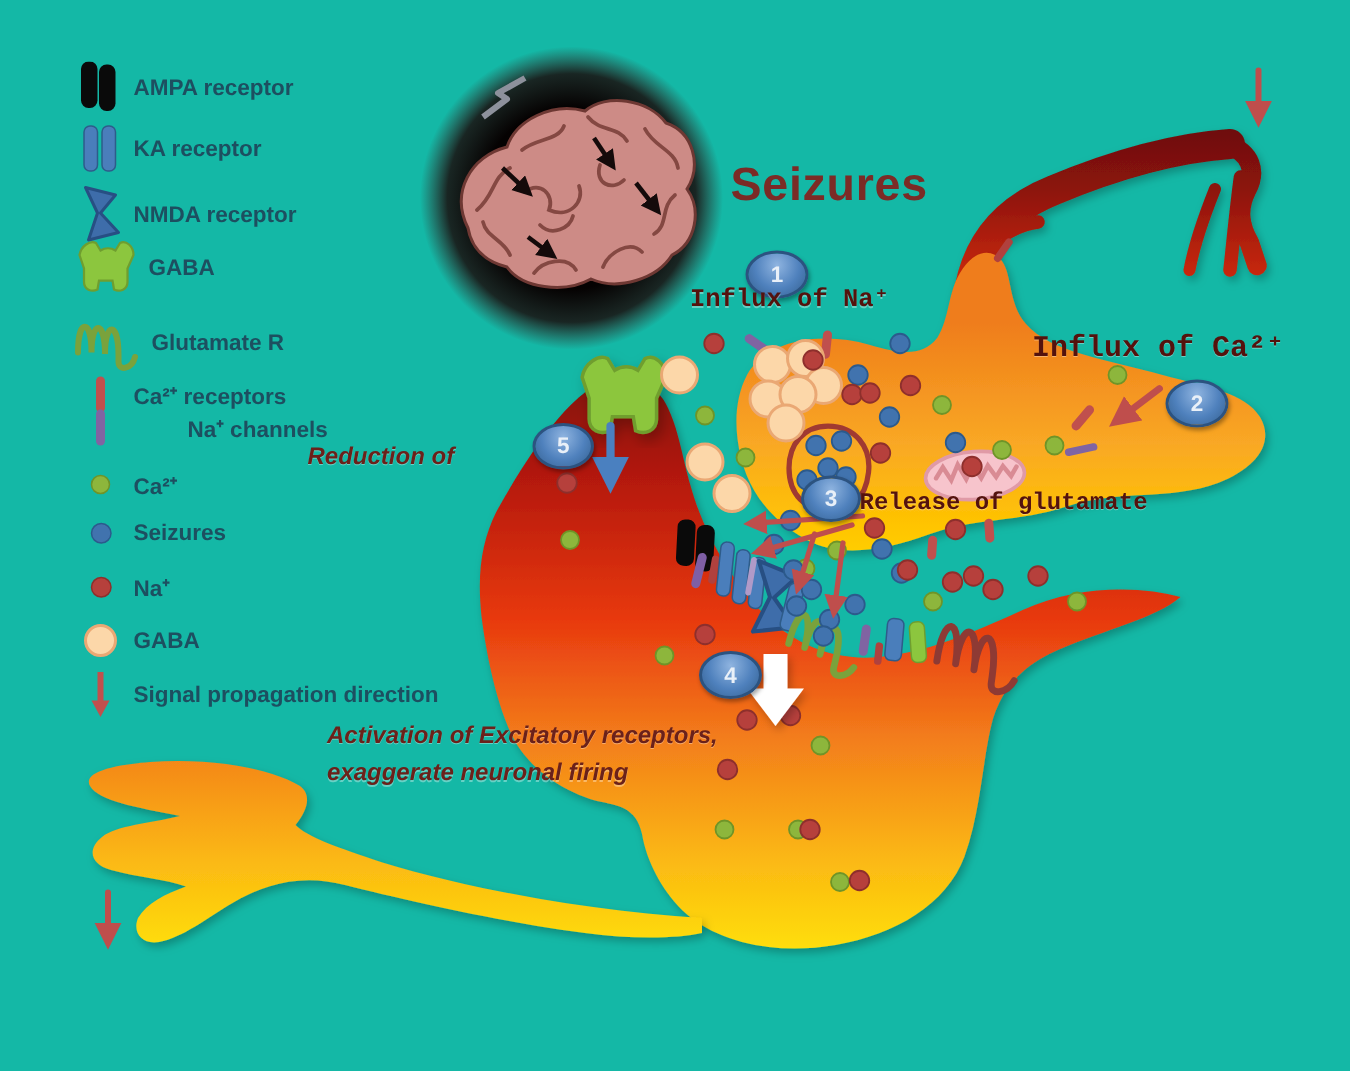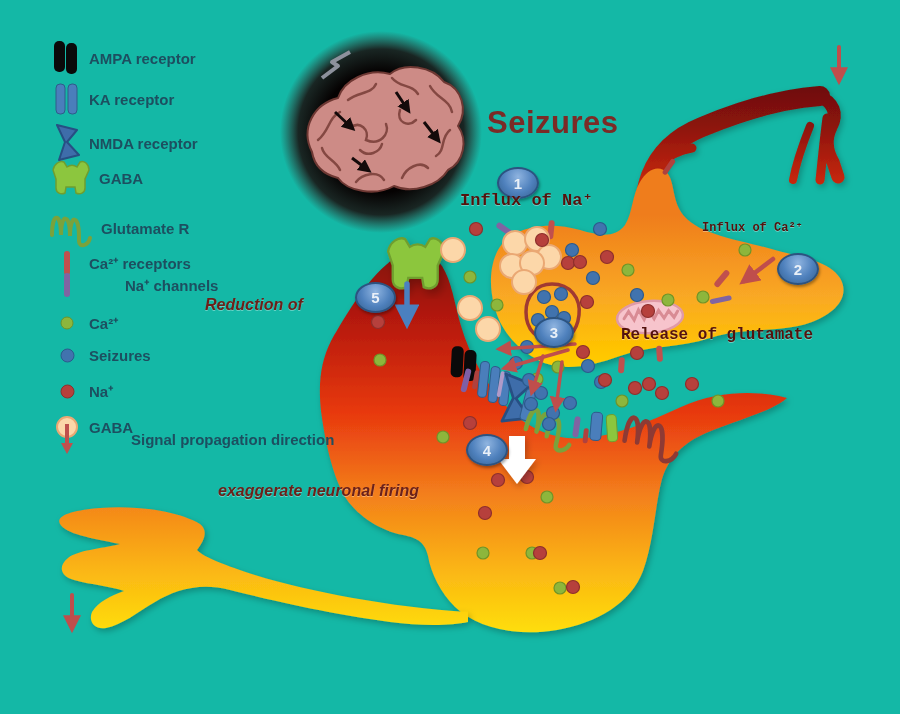--- a/index.html
+++ b/index.html
@@ -378,52 +378,53 @@
 
   <div class="legend-row" style="left:52px;top:415px;">
     <span class="legend-icon">
       <svg width="24" height="24" viewBox="0 0 24 24">
             <circle cx="12" cy="12" r="10" fill="#fcd7a9" stroke="#eaa874" stroke-width="2"></circle>
           </svg>
     </span>
     <span class="legend-text">GABA</span>
   </div>
 
-  <div class="legend-row" style="left:52px;top:422px;gap:42px;">
+  <div class="legend-row" style="left:52px;top:446px;">
     <span class="legend-icon">
       <svg width="16" height="34" viewBox="0 0 16 34">
             <line x1="8" y1="2" x2="8" y2="22" stroke="#c0504d" stroke-width="4"></line>
             <polygon points="2,21 14,21 8,32" fill="#c0504d"></polygon>
           </svg>
     </span>
     <span class="legend-text">Signal propagation direction</span>
   </div>
 </div>
 
 <div class="lbl title" style="left:487px;top:104px;">Seizures</div>
 
 <div class="badge" style="left:497px;top:167px;width:38px;height:28px;">
       <span>1</span>
     </div>
 <div class="lbl step-lbl dark" style="left:460px;top:191px;">Influx of Na⁺</div>
 
-<div class="lbl step-lbl dark" style="left:688px;top:221px;font-size:12px;margin-left:14px;">Influx of Ca²⁺</div>
+<div class="lbl step-lbl dark" style="left:688px;top:221px;font-size:20px;">Influx of Ca²⁺</div>
 <div class="badge" style="left:777px;top:253px;width:38px;height:28px;">
       <span>2</span>
     </div>
 
 <div class="badge" style="left:534px;top:317px;width:36px;height:27px;">
       <span>3</span>
     </div>
-<div class="lbl step-lbl dark" style="left:573px;top:326px;font-size:16px;padding-left:48px;">Release of glutamate</div>
+<div class="lbl step-lbl dark" style="left:573px;top:326px;font-size:16px;">Release of glutamate</div>
 
 <div class="badge" style="left:466px;top:434px;width:38px;height:28px;">
       <span>4</span>
     </div>
 <div class="lbl step-lbl two-line" style="left:218px;top:478px;line-height:25px;">
+  <span>Activation of Excitatory receptors,</span>
   <span>exaggerate neuronal firing</span>
 </div>
 
 <div class="badge" style="left:355px;top:282px;width:37px;height:27px;">
       <span>5</span>
     </div>
 <div class="lbl step-lbl two-line" style="left:205px;top:294px;line-height:22px;">
   <span>Reduction of</span>
 </div>
 

